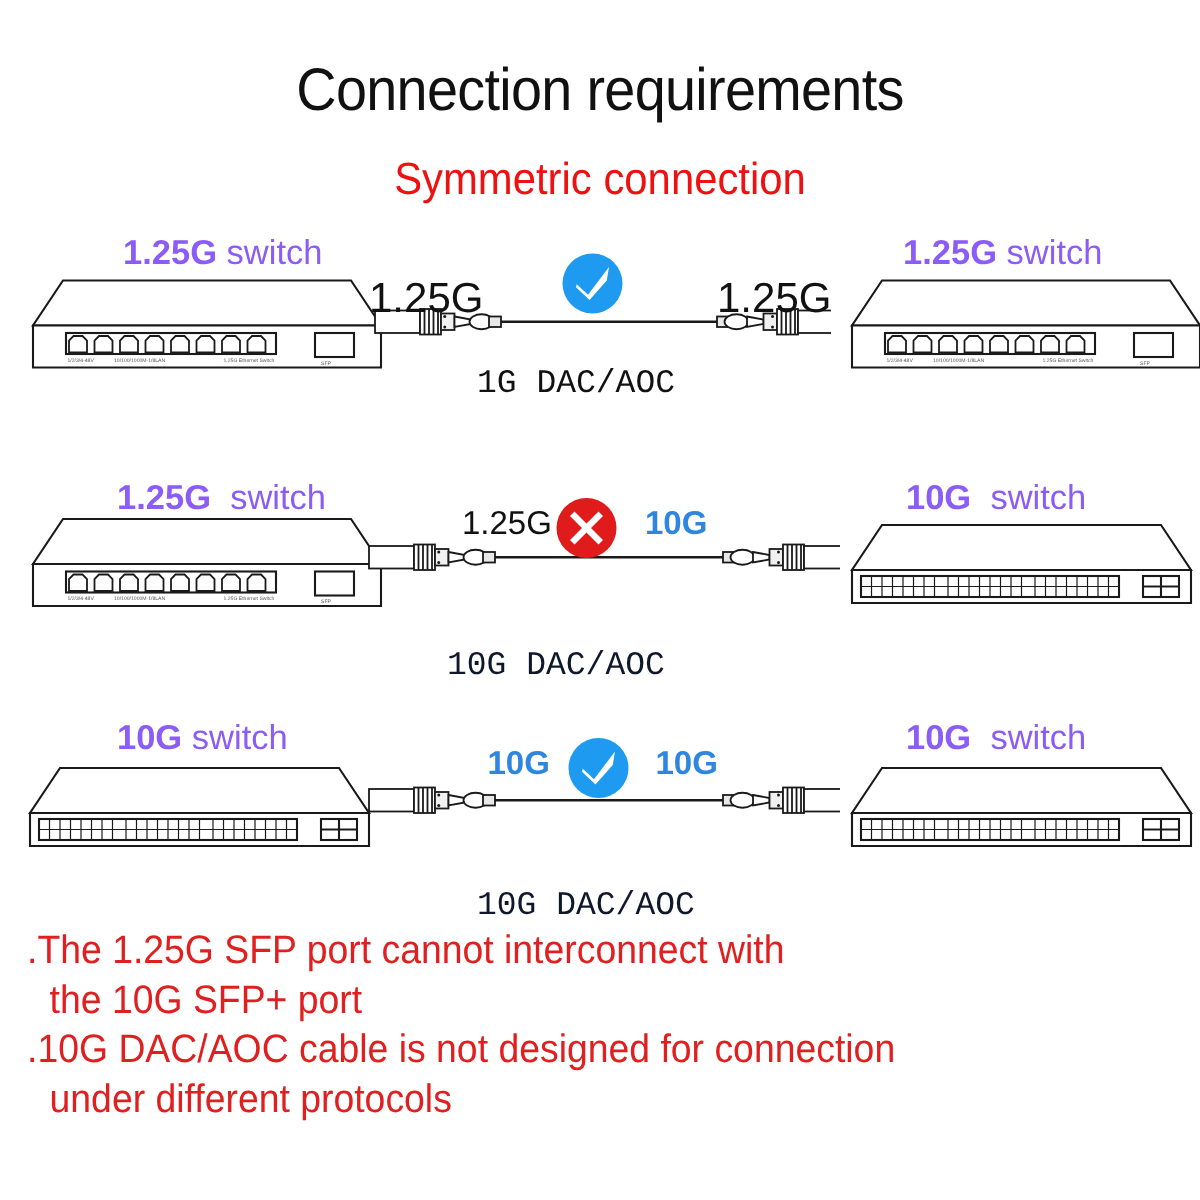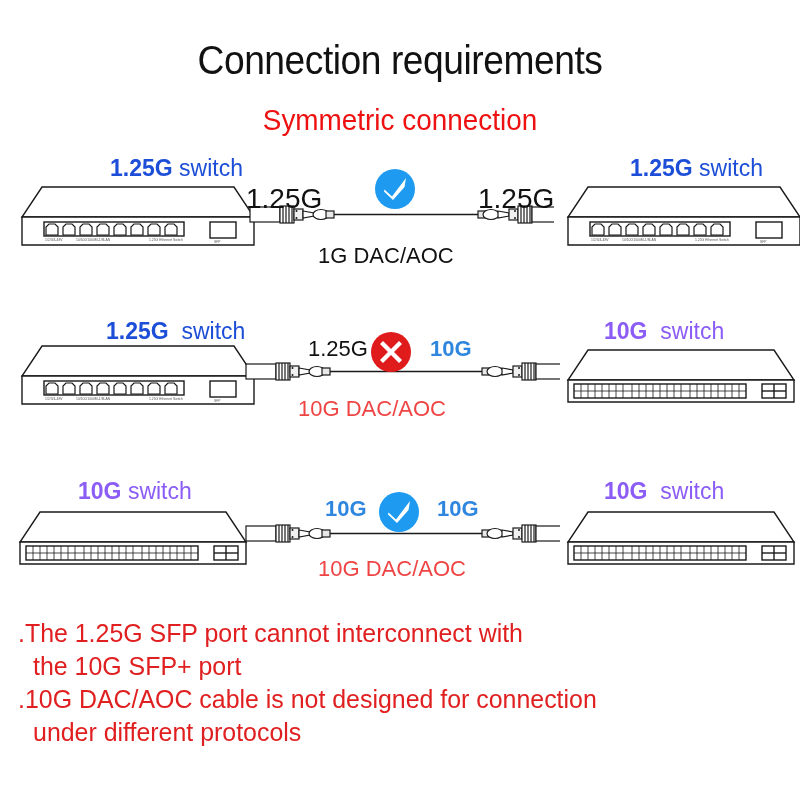--- a/index.html
+++ b/index.html
@@ -57,21 +57,21 @@
   
   .sw-caption {
     position: absolute;
     top: 0px;
     font-size: 23px;
     white-space: nowrap;
     font-family: "Liberation Sans", sans-serif;
   }
   .sw-caption .speed { font-weight: 700; }
   .sw-caption .word  { font-weight: 400; }
-  .cap-black { color: #1d4ed8; margin-left: 28px; }
+  .cap-black { color: #8b5cf6; }
   .cap-blue  { color: #8b5cf6; }
 
   .cap-l1 { left: 82px; }
   .cap-r1 { left: 602px; }
   .cap-l2 { left: 78px; }
   .cap-r2 { left: 604px; }
   .cap-l3 { left: 78px; }
   .cap-r3 { left: 604px; }
 
   
@@ -108,24 +108,24 @@
   #pl-2b { left: 430px; top: 18px; font-size: 22px; }
   
   #pl-3a { left: 325px; top: 18px; font-size: 22px; }
   #pl-3b { left: 437px; top: 18px; font-size: 22px; }
 
   
   .cable-label {
     position: absolute;
     font-size: 22px;
     white-space: nowrap;
-    font-family: Liberation Sans, sans-serif;
+    font-family: Liberation Mono, monospace;
   }
   .cl-black { color: #111111; }
-  .cl-blue  { color: #ef4444; }
+  .cl-blue  { color: #0f172a; margin-top: 35px; }
   #cl-1 { left: 318px; top: 88px; }
   #cl-2 { left: 298px; top: 78px; }
   #cl-3 { left: 318px; top: 78px; }
 
   
   .badge {
     position: absolute;
     width: 42px;
     height: 42px;
   }

